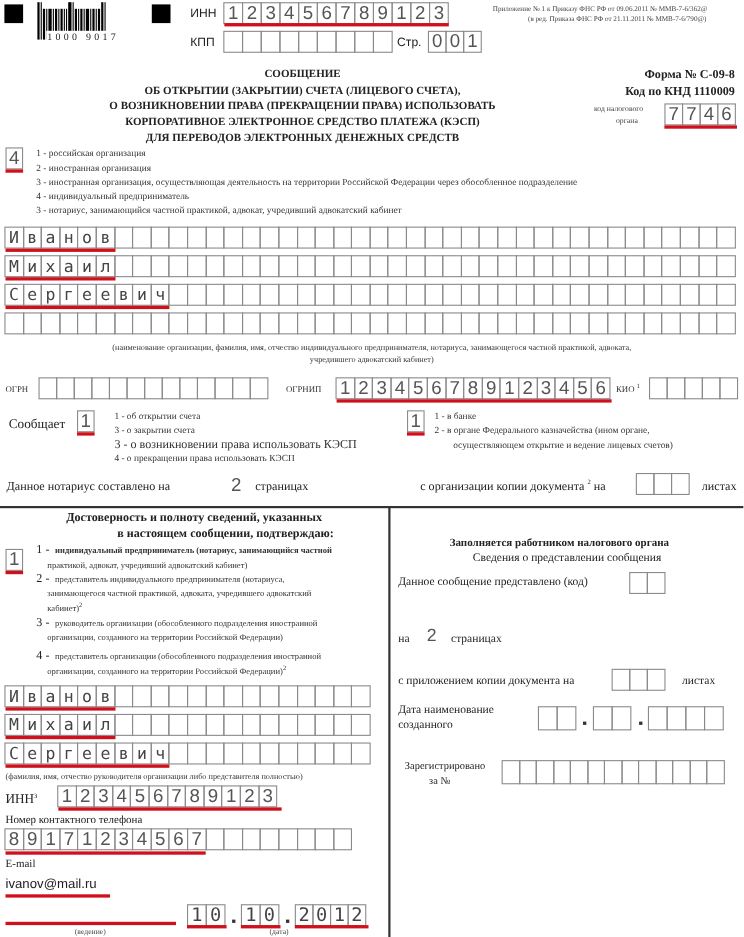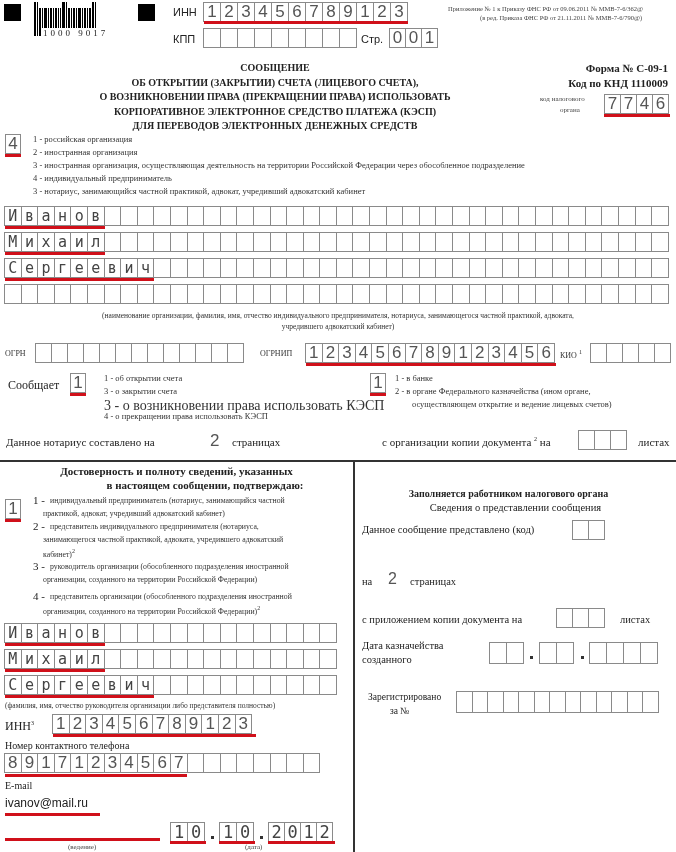--- a/index.html
+++ b/index.html
@@ -92,21 +92,21 @@
   </div>
 
 <div class="abs tiny" style="left:448px;top:5px;font-size:6.5px;">Приложение № 1 к Приказу ФНС РФ от 09.06.2011 № ММВ-7-6/362@</div>
 <div class="abs tiny" style="left:480px;top:14px;font-size:6.5px;">(в ред. Приказа ФНС РФ от 21.11.2011 № ММВ-7-6/790@)</div>
 
 <div class="abs bold center" style="left:60px;width:430px;top:62px;font-size:10px;">СООБЩЕНИЕ</div>
 <div class="abs bold center" style="left:60px;width:430px;top:77px;font-size:10px;">ОБ ОТКРЫТИИ (ЗАКРЫТИИ) СЧЕТА (ЛИЦЕВОГО СЧЕТА),</div>
 <div class="abs bold center" style="left:60px;width:430px;top:91px;font-size:10px;">О ВОЗНИКНОВЕНИИ ПРАВА (ПРЕКРАЩЕНИИ ПРАВА) ИСПОЛЬЗОВАТЬ</div>
 <div class="abs bold center" style="left:60px;width:430px;top:106px;font-size:10px;">КОРПОРАТИВНОЕ ЭЛЕКТРОННОЕ СРЕДСТВО ПЛАТЕЖА (КЭСП)</div>
 <div class="abs bold center" style="left:60px;width:430px;top:120px;font-size:10px;">ДЛЯ ПЕРЕВОДОВ ЭЛЕКТРОННЫХ ДЕНЕЖНЫХ СРЕДСТВ</div>
-<div class="abs bold" style="right:8px;top:62px;font-size:11px;">Форма № С-09-1</div>
+<div class="abs bold" style="right:8px;top:62px;font-size:11px;">Форма № С-09-8</div>
 <div class="abs bold" style="right:8px;top:77px;font-size:11px;">Код по КНД 1110009</div>
 <div class="abs tiny" style="left:540px;top:95px;">код налогового</div>
 <div class="abs tiny" style="left:560px;top:106px;">органа</div>
 <div class="cells" id="taxcode-cells" style="left:604px;top:94px;">
     <div class="cell" style="width: 17px; height: 20px; font-size: 17px;">7</div>
     <div class="cell" style="width: 17px; height: 20px; font-size: 17px;">7</div>
     <div class="cell" style="width: 17px; height: 20px; font-size: 17px;">4</div>
     <div class="cell" style="width: 17px; height: 20px; font-size: 17px;">6</div>
   </div>
 <div class="uline" style="left:604px;top:114px;width:66px;"></div>
@@ -344,21 +344,21 @@
   </div>
 
 <div class="abs" style="left:8px;top:378px;font-size:12px;">Сообщает</div>
 <div class="cells" id="reports-cell" style="left:70px;top:373px;">
     <div class="cell" style="width: 16px; height: 20px; font-size: 17px;">1</div>
   </div>
 <div class="uline" style="left:70px;top:393px;width:16px;"></div>
 <div id="reports-options">
     <div class="abs small" style="left: 104px; top: 373px; font-size: 8.5px;">1 - об открытии счета</div>
     <div class="abs small" style="left: 104px; top: 385.5px; font-size: 8.5px;">3 - о закрытии счета</div>
-    <div class="abs small" style="left: 104px; top: 398px; font-size: 14px; font-family: Liberation Serif, serif;">3 - о возникновении права использовать КЭСП</div>
+    <div class="abs small" style="left: 104px; top: 398px; font-size: 11px; font-family: Liberation Serif, serif;">3 - о возникновении права использовать КЭСП</div>
     <div class="abs small" style="left: 104px; top: 410.5px; font-size: 8.5px;">4 - о прекращении права использовать КЭСП</div>
   </div>
 <div class="cells" id="place-cell" style="left:370px;top:373px;">
     <div class="cell" style="width: 16px; height: 20px; font-size: 17px;">1</div>
   </div>
 <div class="uline" style="left:370px;top:393px;width:16px;"></div>
 <div id="place-options">
     <div class="abs small" style="left: 395px; top: 373px; font-size: 8.5px;">1 - в банке</div>
     <div class="abs small" style="left: 395px; top: 386px; font-size: 8.5px;">2 - в органе Федерального казначейства (ином органе,</div>
     <div class="abs small" style="left: 412px; top: 399px; font-size: 8.5px;">осуществляющем открытие и ведение лицевых счетов)</div>
@@ -379,21 +379,21 @@
 <div class="vline" style="left:353px;top:460px;height:392px;"></div>
 
 <div class="abs bold center" style="left:0;width:353px;top:465px;font-size:11px;">Достоверность и полноту сведений, указанных</div>
 <div class="abs bold center" style="left:0;width:410px;top:479px;font-size:11px;">в настоящем сообщении, подтверждаю:</div>
 <div class="cells" id="confirm-cell" style="left:5px;top:499px;">
     <div class="cell" style="width: 16px; height: 20px; font-size: 17px;">1</div>
   </div>
 <div class="uline" style="left:5px;top:519px;width:16px;"></div>
 <div id="confirm-options">
     <div class="abs" style="left: 33px; top: 494px; font-size: 11px;">1 -</div>
-    <div class="abs small" style="left: 50px; top: 496px; font-size: 7.8px;">индивидуальный предприниматель (нотариус, занимающийся частной</div>
+    <div class="abs small" style="left: 50px; top: 496px; font-size: 7.8px; font-weight: bold;">индивидуальный предприниматель (нотариус, занимающийся частной</div>
     <div class="abs small" style="left: 43px; top: 509px; font-size: 7.8px;">практикой, адвокат, учредивший адвокатский кабинет)</div>
     <div class="abs" style="left: 33px; top: 520px; font-size: 11px;">2 -</div>
     <div class="abs small" style="left: 50px; top: 522px; font-size: 7.8px;">представитель индивидуального предпринимателя (нотариуса,</div>
     <div class="abs small" style="left: 43px; top: 535px; font-size: 7.8px;">занимающегося частной практикой, адвоката, учредившего адвокатский</div>
     <div class="abs small" style="left: 43px; top: 548px; font-size: 7.8px;">кабинет)<sup>2</sup></div>
     <div class="abs" style="left: 33px; top: 560px; font-size: 11px;">3 -</div>
     <div class="abs small" style="left: 50px; top: 562px; font-size: 7.8px;">руководитель организации (обособленного подразделения иностранной</div>
     <div class="abs small" style="left: 43px; top: 575px; font-size: 7.8px;">организации, созданного на территории Российской Федерации)</div>
     <div class="abs" style="left: 33px; top: 590px; font-size: 11px;">4 -</div>
     <div class="abs small" style="left: 50px; top: 592px; font-size: 7.8px;">представитель организации (обособленного подразделения иностранной</div>
@@ -551,21 +551,21 @@
 <div class="abs" style="left:362px;top:576px;font-size:10.5px;">на</div>
 <div class="abs sans" style="left:388px;top:570px;font-size:16px;color:#555;">2</div>
 <div class="abs" style="left:410px;top:576px;font-size:10.5px;">страницах</div>
 <div class="abs" style="left:362px;top:614px;font-size:10.5px;">с приложением копии документа на</div>
 <div class="cells" id="to-attach-cells" style="left:556px;top:608px;">
     <div class="cell" style="width: 17px; height: 20px; font-size: 14px;"></div>
     <div class="cell" style="width: 17px; height: 20px; font-size: 14px;"></div>
     <div class="cell" style="width: 17px; height: 20px; font-size: 14px;"></div>
   </div>
 <div class="abs" style="left:620px;top:614px;font-size:10.5px;">листах</div>
-<div class="abs" style="left:362px;top:640px;font-size:10.5px;">Дата казначейства</div>
+<div class="abs" style="left:362px;top:640px;font-size:10.5px;">Дата наименование</div>
 <div class="abs" style="left:362px;top:654px;font-size:10.5px;">созданного</div>
 <div class="cells" id="to-date-day" style="left:489px;top:642px;">
     <div class="cell" style="width: 18px; height: 22px; font-size: 14px;"></div>
     <div class="cell" style="width: 18px; height: 22px; font-size: 14px;"></div>
   </div>
 <div class="dot" style="left:530px;top:656px;"></div>
 <div class="cells" id="to-date-month" style="left:539px;top:642px;">
     <div class="cell" style="width: 18px; height: 22px; font-size: 14px;"></div>
     <div class="cell" style="width: 18px; height: 22px; font-size: 14px;"></div>
   </div>

